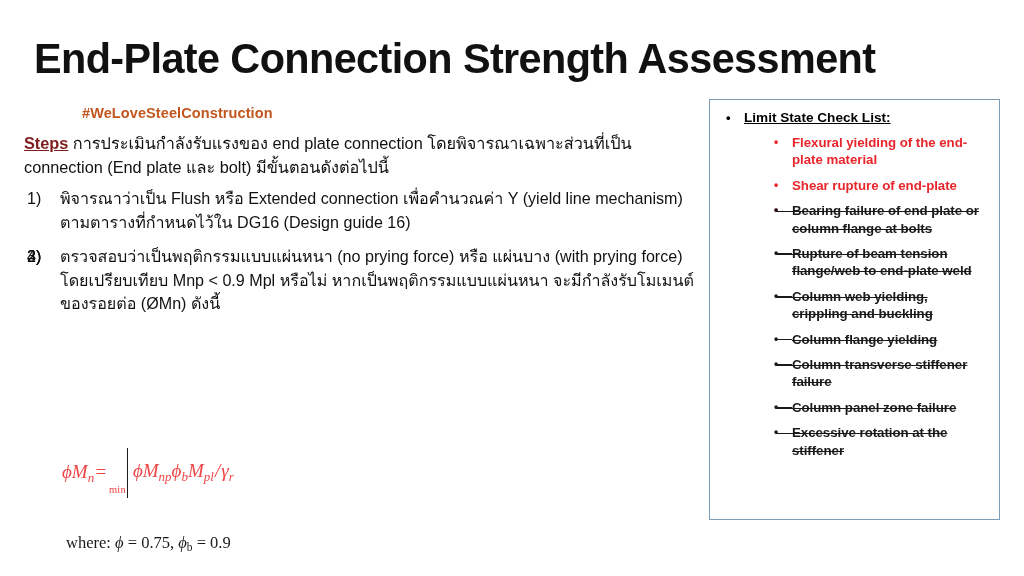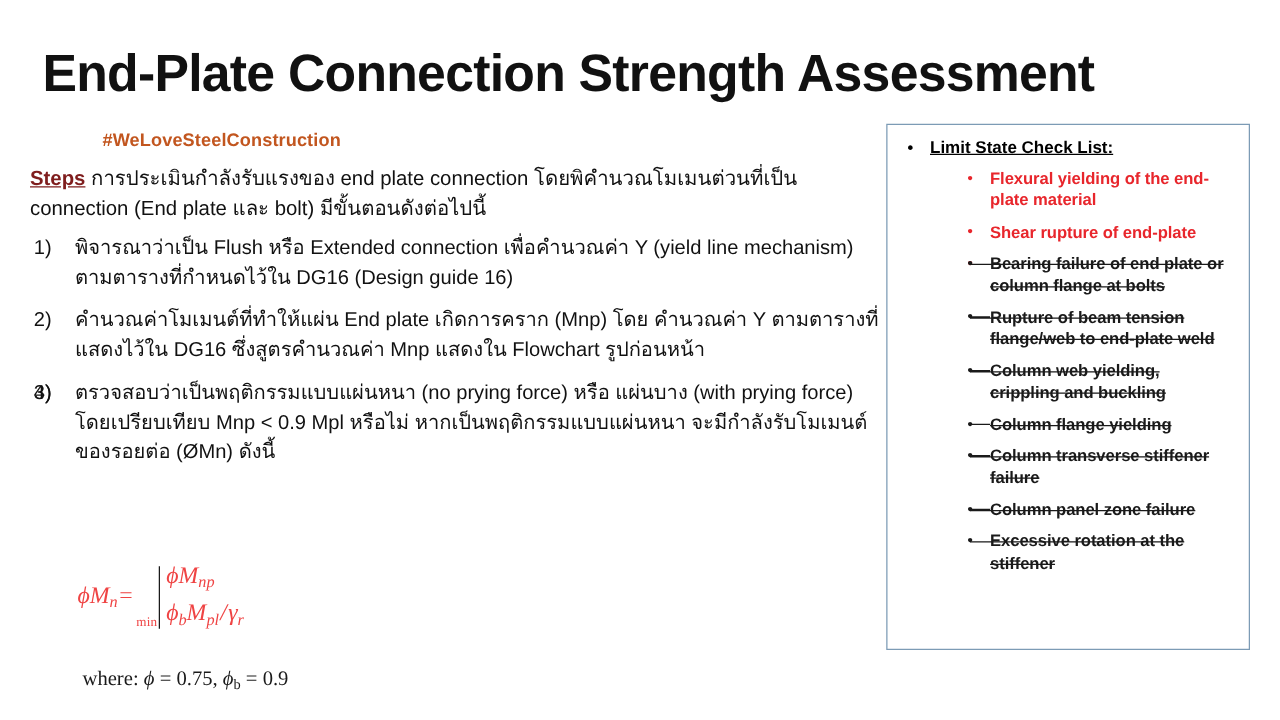--- a/index.html
+++ b/index.html
@@ -115,21 +115,21 @@
     letter-spacing: 0.2px;
   }
   .eq-brace {
     border-left: 1.6px solid #1a1a1a;
     height: 50px;
     margin-left: 1px;
     margin-right: 5px;
   }
   .eq-cases {
     display: flex;
-    flex-direction: column;
+    flex-direction: row;
     justify-content: space-between;
     font-size: 19px;
     font-style: italic;
     line-height: 25px;
   }
   .eq-cases .sub {
     font-size: 13px;
     font-style: italic;
     vertical-align: -0.28em;
   }
@@ -221,31 +221,30 @@
 </head>
 <body>
 
 <div id="slide-title">End-Plate Connection Strength Assessment</div>
 
 <div id="left-col">
 
   <div id="hashtag">#WeLoveSteelConstruction</div>
 
   <div id="steps-para">
-    <span id="steps-label">Steps</span><span> การประเมินกำลังรับแรงของ end plate connection โดยพิคำนวณโมเมนต่วนที่เป็น connection (End plate และ bolt)  มีขั้นตอนดังต่อไปนี้</span>
+    <span id="steps-label">Steps</span><span> การประเมินกำลังรับแรงของ end plate connection โดยพิจารณาเฉพาะส่วนที่เป็น connection (End plate และ bolt)  มีขั้นตอนดังต่อไปนี้</span>
   </div>
 
   <ol class="steps-list">
     <li>
       <span class="num">1)</span>
       <span class="txt">พิจารณาว่าเป็น Flush หรือ Extended connection เพื่อคำนวณค่า Y (yield line mechanism) ตามตารางที่กำหนดไว้ใน DG16 (Design guide 16)</span>
     </li>
     <li>
       <span class="num">2)</span>
-      <span class="txt">คำนวณค่าโมเมนต์ที่ทำให้แผ่น End plate เกิดการคราก (Mnp) โดย คำนวณค่า Y ตามตารางที่แสดงไว้ใน DG16 ซึ่งสูตรคำนวณค่า Mnp แสดงใน Flowchart  รูปก่อนหน้า</span>
     </li>
     <li>
       <span class="num">3)</span>
     </li>
     <li>
       <span class="num">4)</span>
       <span class="txt">ตรวจสอบว่าเป็นพฤติกรรมแบบแผ่นหนา (no prying force) หรือ แผ่นบาง (with prying force) โดยเปรียบเทียบ Mnp &lt; 0.9 Mpl หรือไม่ หากเป็นพฤติกรรมแบบแผ่นหนา จะมีกำลังรับโมเมนต์ของรอยต่อ (ØMn) ดังนี้</span>
     </li>
   </ol>
 </div>

